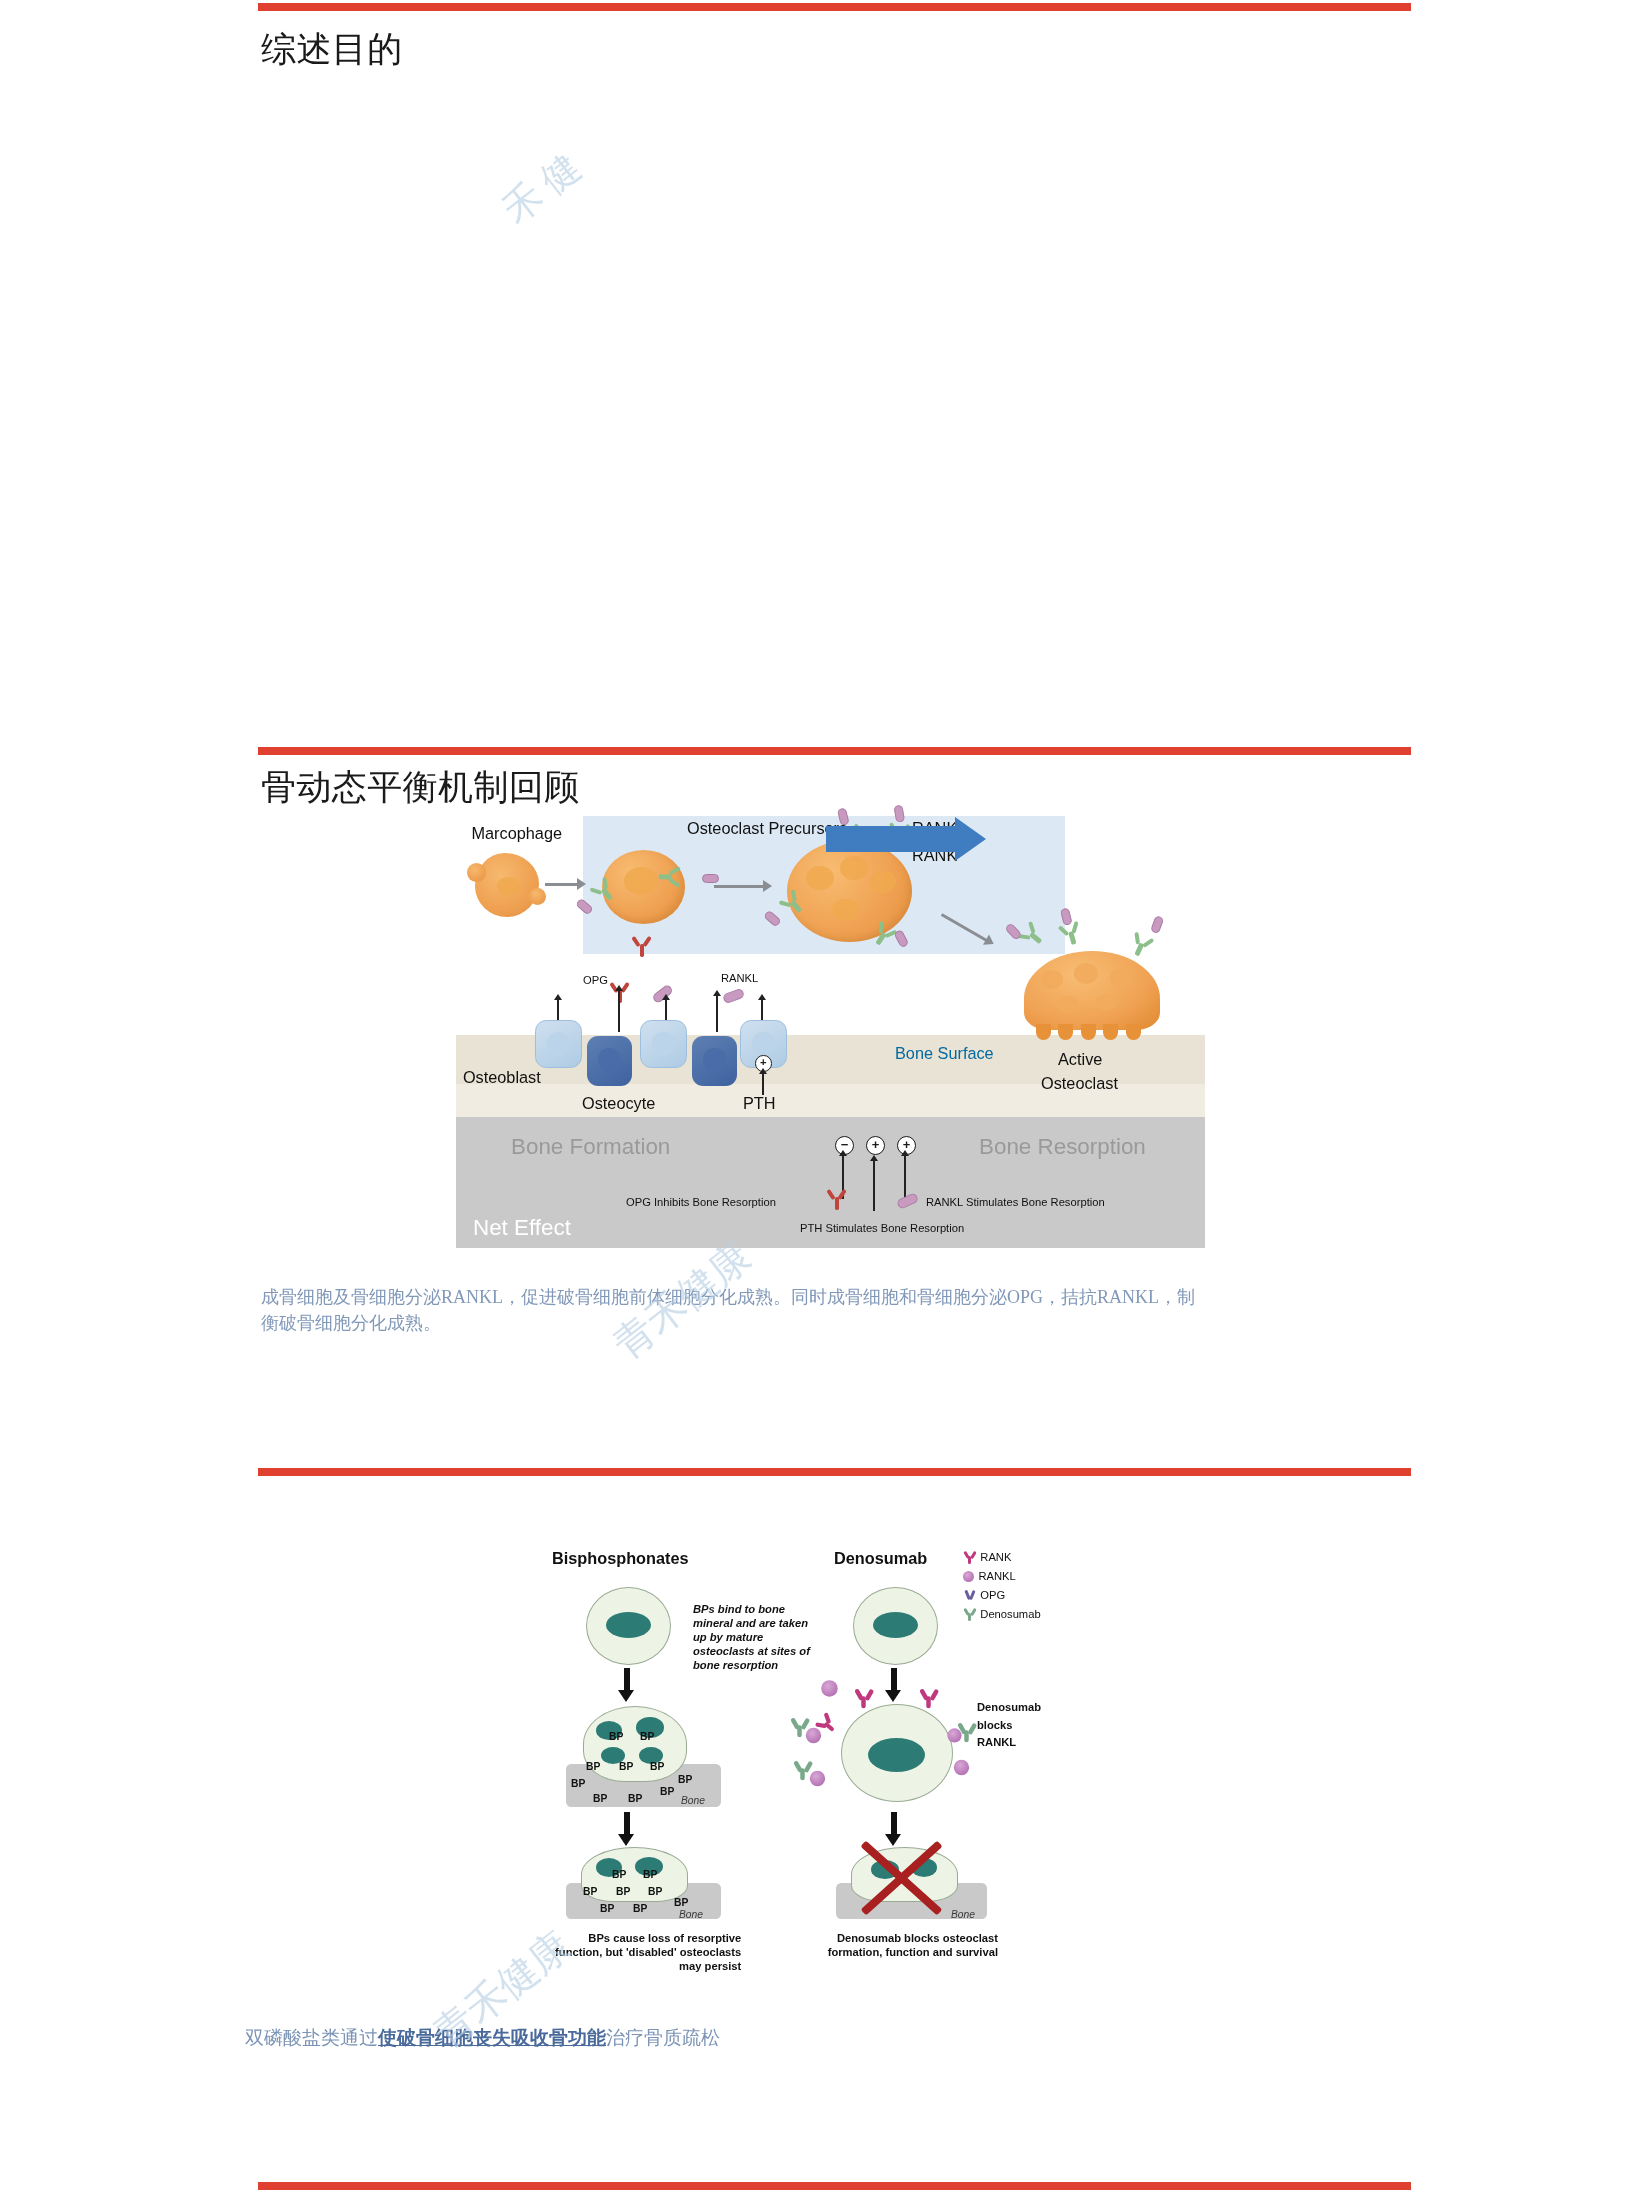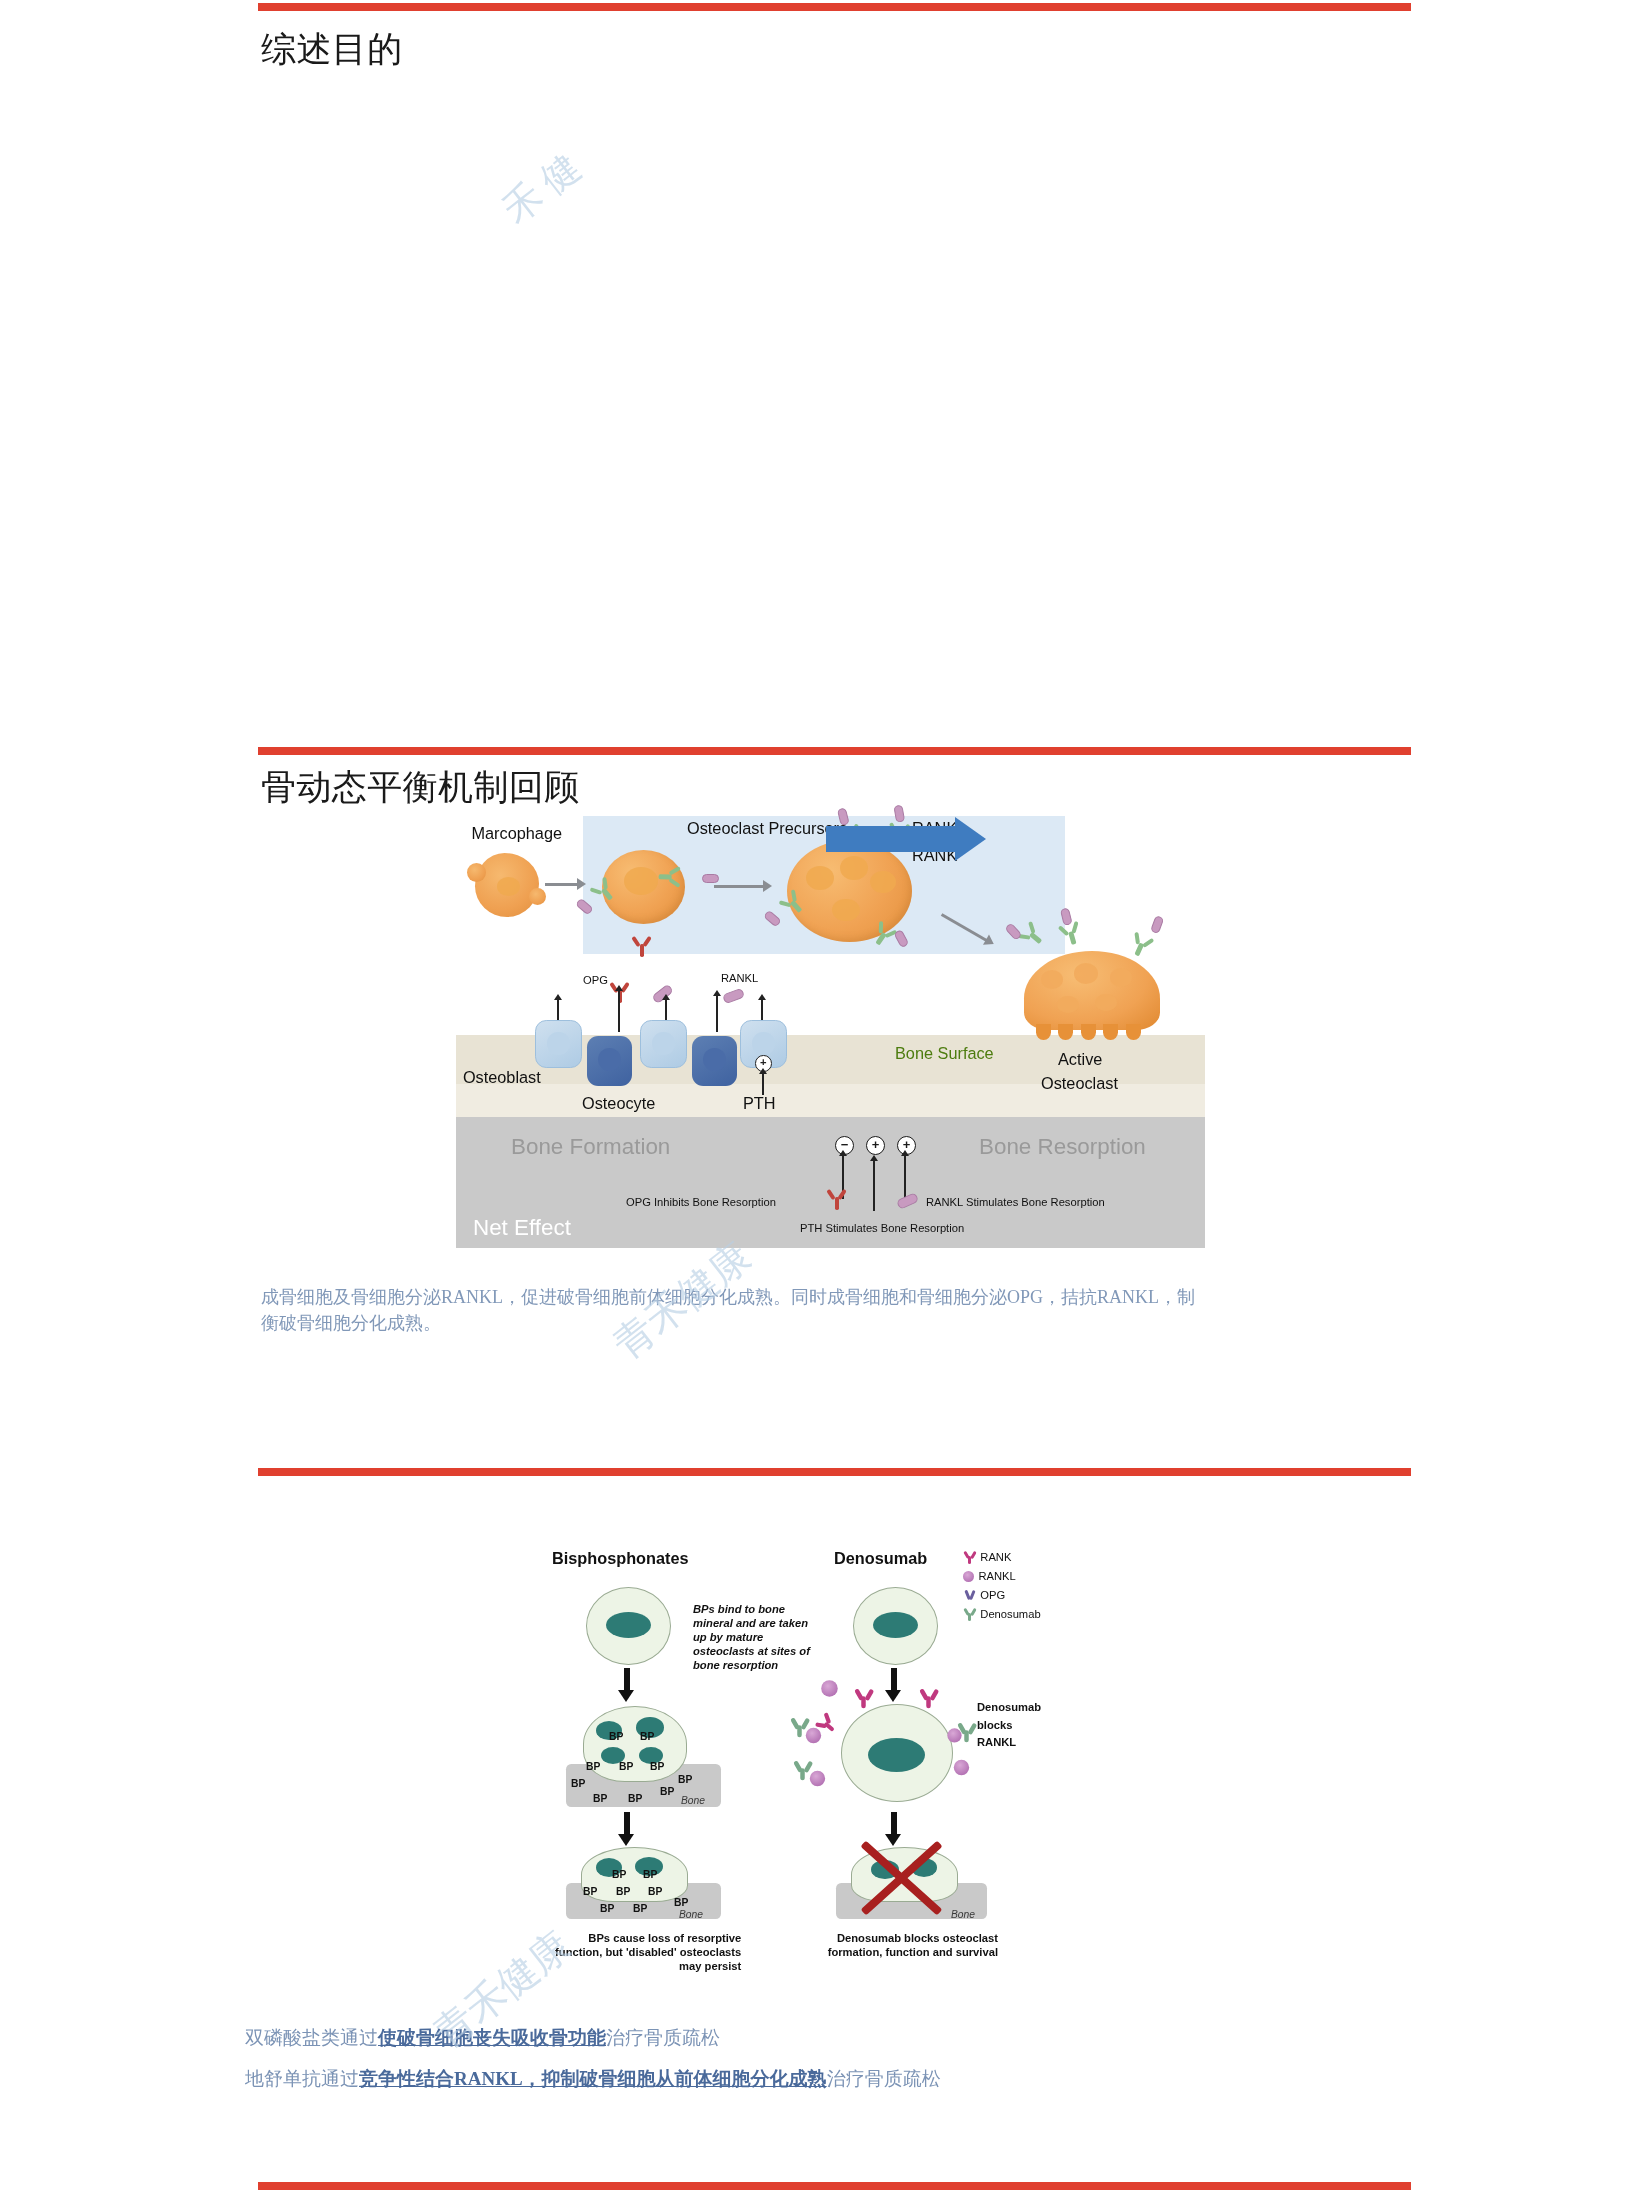--- a/index.html
+++ b/index.html
@@ -118,21 +118,21 @@
   }
 
   .f1-label {
     position: absolute;
     font-family: "Liberation Sans", "DejaVu Sans", sans-serif;
     color: #111;
     white-space: nowrap;
   }
   .f1-label.big   { font-size: 16.3px; }
   .f1-label.small { font-size: 11.2px; }
-  .f1-label.grey  { color: #4d7c0f; }
+  .f1-label.grey  { color: #0369a1; }
   .f1-label.huge  { font-size: 22.4px; color: #9a9a9a; }
 
   
   .cell-orange {
     position: absolute;
     background: radial-gradient(circle at 35% 30%, #f7bc72 0%, #f0a253 55%, #e38f3c 100%);
     border-radius: 50%;
     box-shadow: inset -2.6px -3.4px 6.9px rgba(180,110,40,.28);
   }
   .nucleus {
@@ -752,19 +752,18 @@
       <div class="bp-tag" style="left:418px; top:360px; font-style:italic; font-weight:normal; color:#3a3a3a;">Bone</div>
       <div class="red-x" style="left:317px; top:325px; transform: rotate(-42deg);"></div>
       <div class="red-x" style="left:317px; top:325px; transform: rotate(42deg);"></div>
 
       <div class="f2-text bold" style="left:284px; top:382px; width:181px;">Denosumab blocks osteoclast formation, function and survival</div>
     </div>
   </div>
 
   <div class="caption" id="caption-2">
     <div class="row"><span>双磷酸盐类通过</span><span class="u">使破骨细胞丧失吸收骨功能</span><span>治疗骨质疏松</span></div>
-    <div class="row"><span>地舒单抗通过</span><span class="u">竞争性结合RANKL，抑制破骨细胞从前体细胞分化成熟</span><span>治疗骨质疏松</span></div>
   </div>
 
   <div class="watermark" id="wm-3">青禾健康</div>
 
 </div>
 
 
 </body></html>

